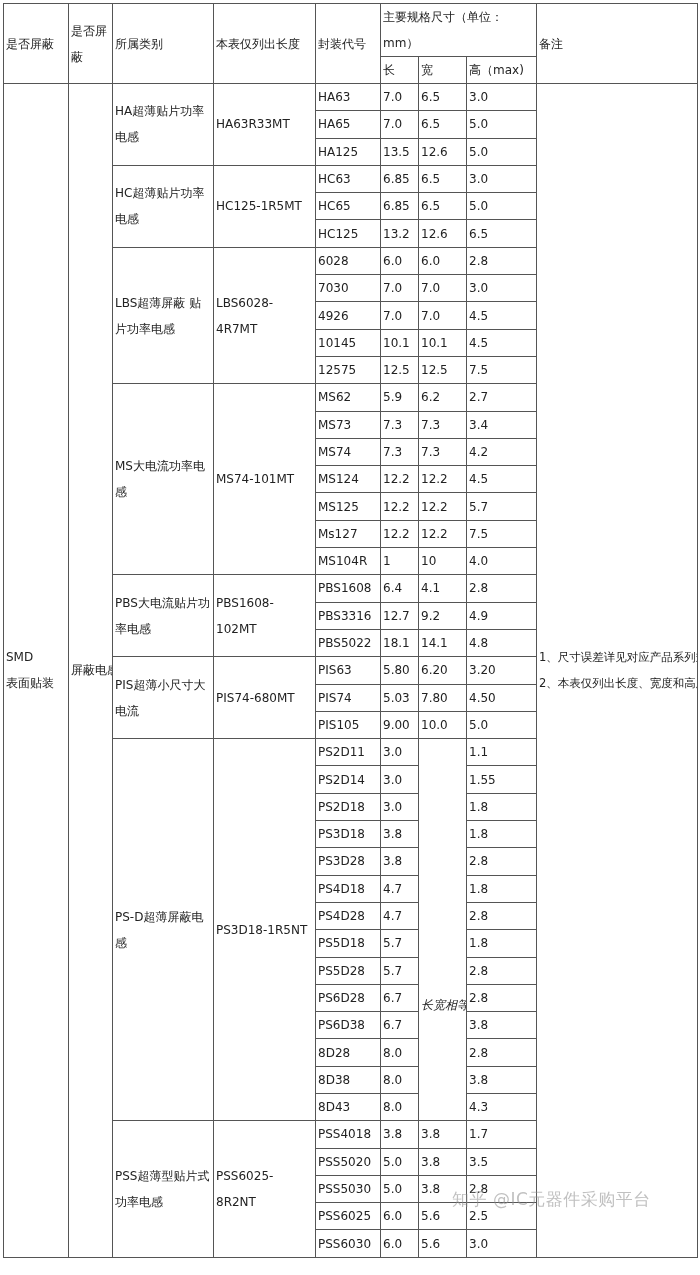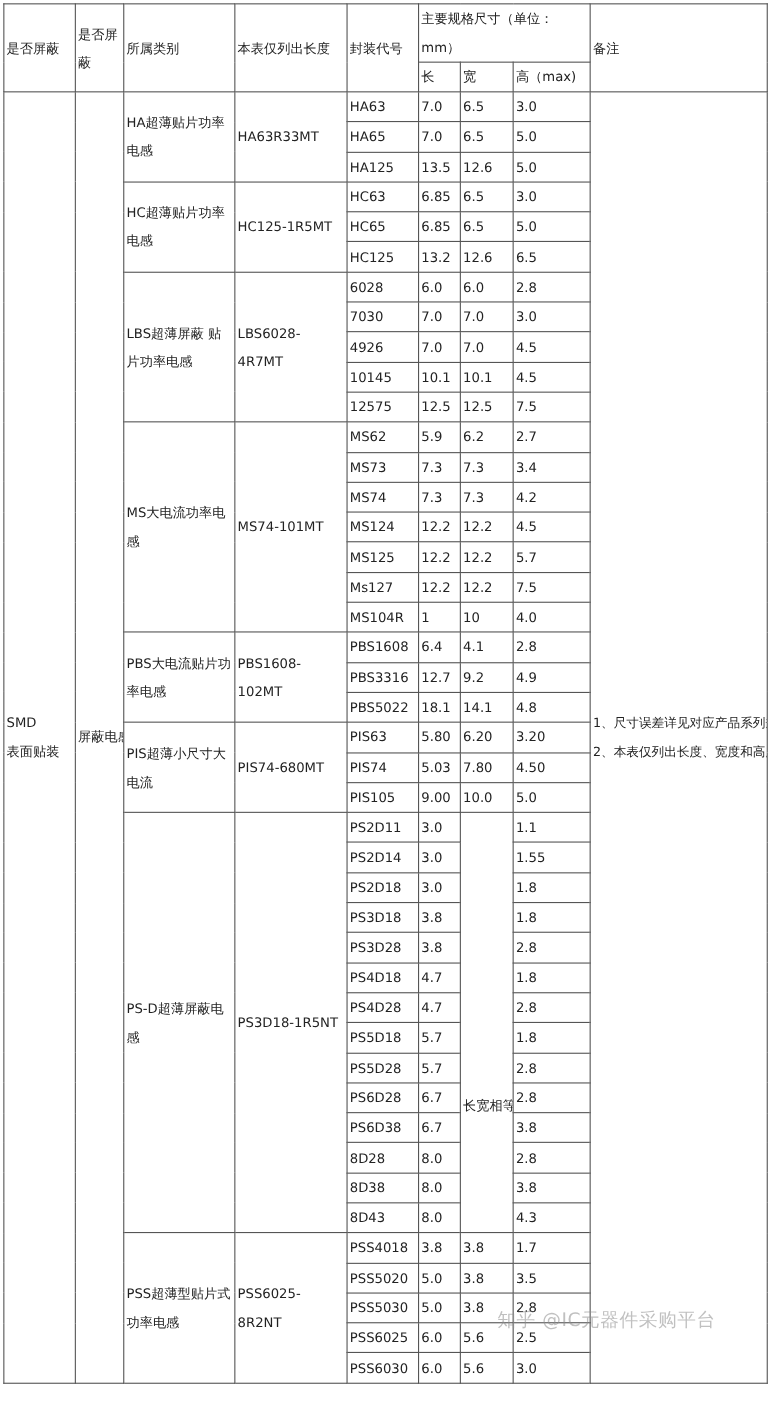--- a/index.html
+++ b/index.html
@@ -228,21 +228,21 @@
         <td>PIS105</td>
         <td>9.00</td>
         <td>10.0</td>
         <td>5.0</td>
       </tr>
       <tr class="data">
         <td rowspan="14" class="wrap">PS-D超薄屏蔽电感</td>
         <td rowspan="14" class="wrap">PS3D18-1R5NT</td>
         <td>PS2D11</td>
         <td>3.0</td>
-        <td rowspan="14" class="vert" style="padding-top: 150px;">长宽相等</td>
+        <td rowspan="14" class="vert" style="padding-top: 150px; font-style: italic;">长宽相等</td>
         <td>1.1</td>
       </tr>
       <tr class="data">
         <td>PS2D14</td>
         <td>3.0</td>
         <td>1.55</td>
       </tr>
       <tr class="data">
         <td>PS2D18</td>
         <td>3.0</td>

